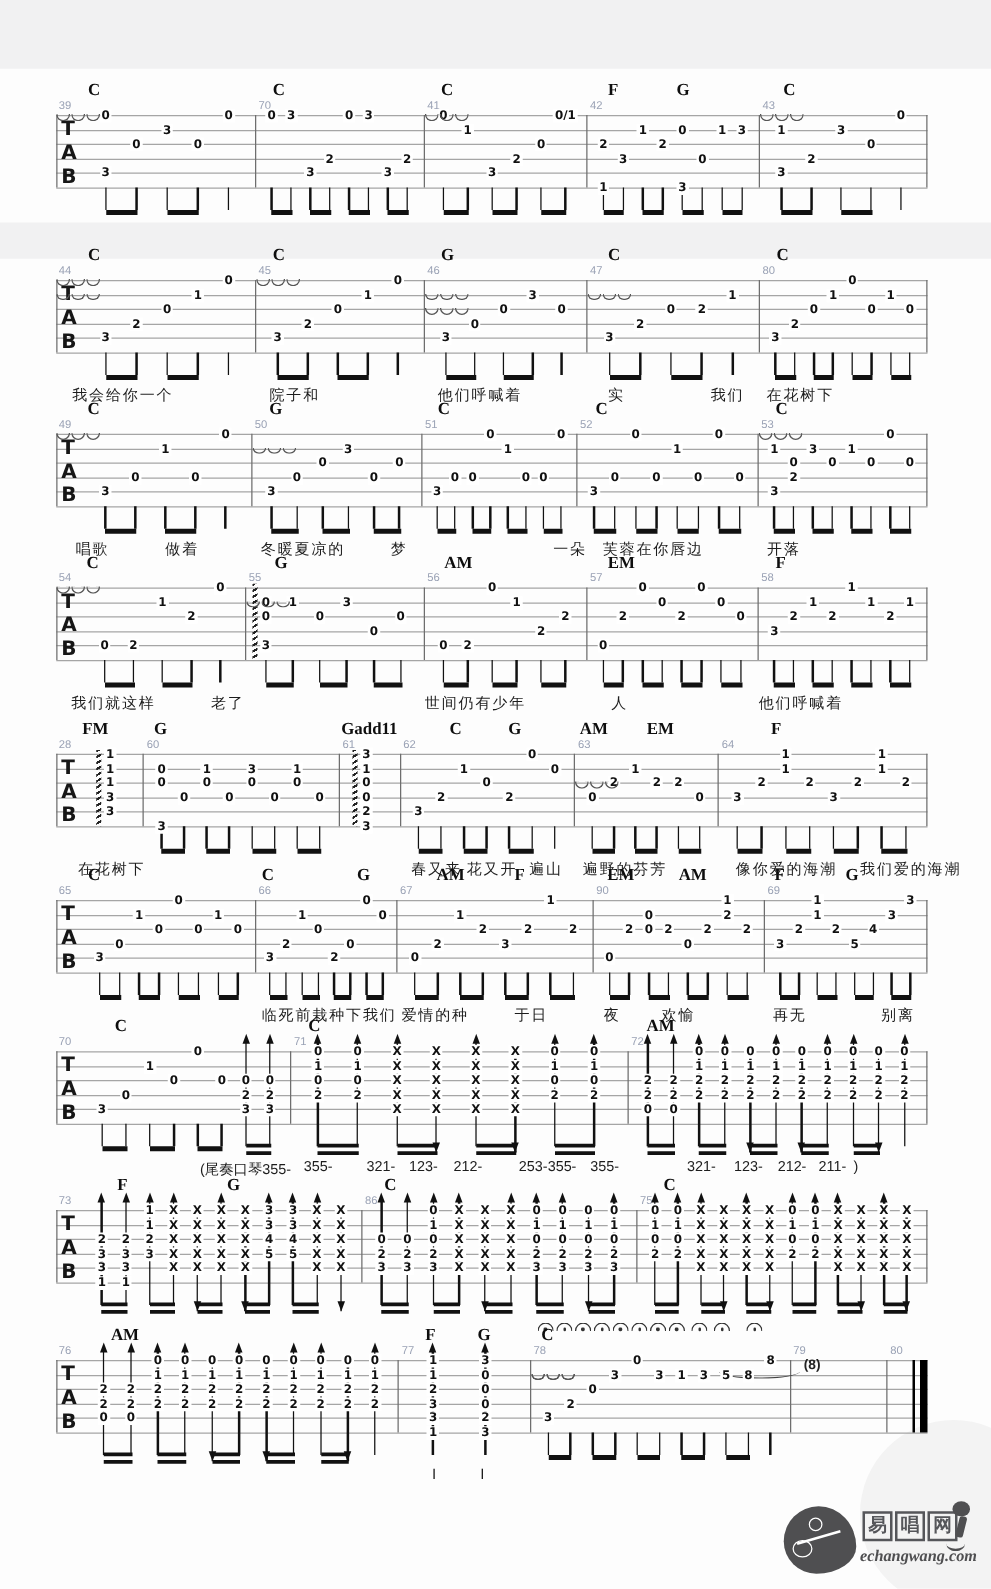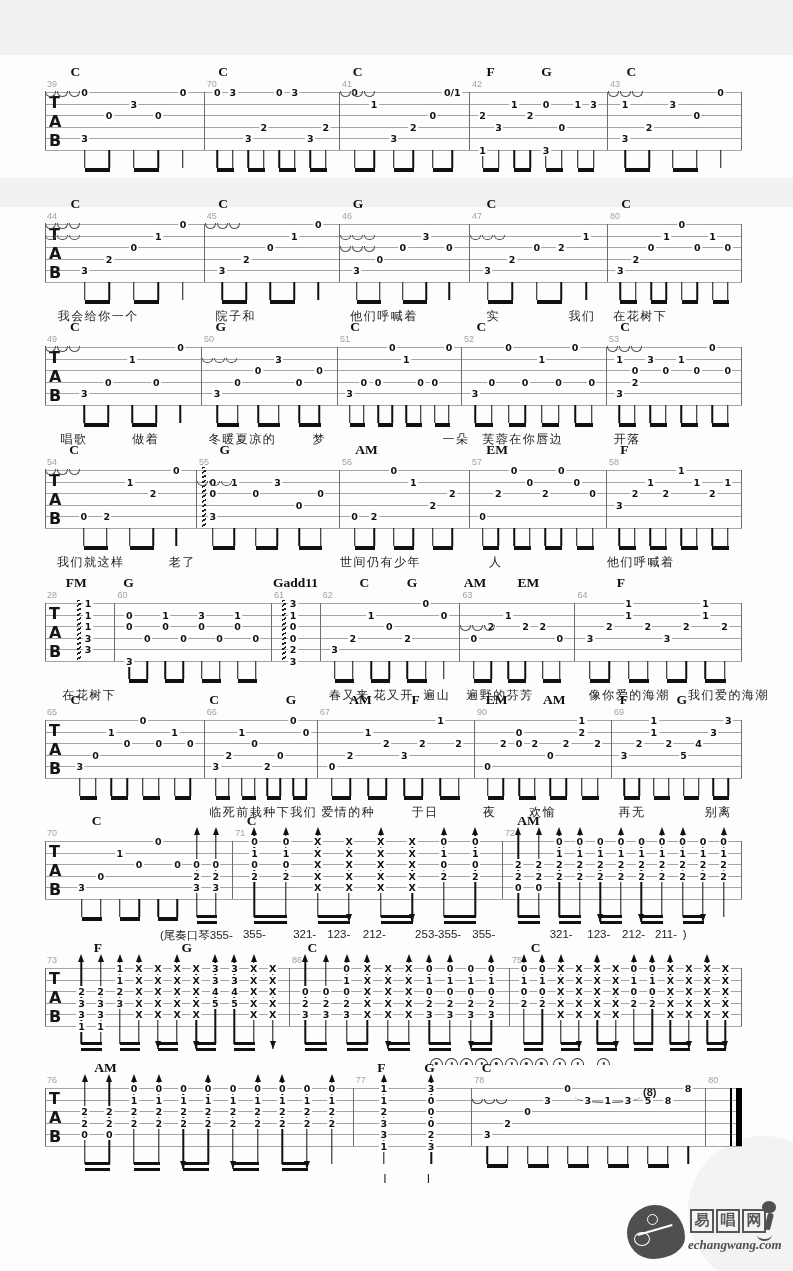--- a/index.html
+++ b/index.html
@@ -1558,20 +1558,23 @@
               <div class="tiearc"></div>
             </div>
             <div class="stem" style="left: calc(92.54% + 0.3px);"></div>
             <div class="note" style="left: calc(92.54% + 0.3px); top: -5px;">8</div>
             <div class="beam" style="left: calc(4.82% + 3.8px); width: calc(8.77% + 0.6px);"></div>
             <div class="beam" style="left: calc(22.37% + 3.1px); width: calc(8.77% + 0.6px);"></div>
             <div class="beam" style="left: calc(39.91% + 2.4px); width: calc(8.77% + 0.6px);"></div>
             <div class="beam" style="left: calc(57.46% + 1.7px); width: calc(8.77% + 0.6px);"></div>
             <div class="beam" style="left: calc(75% + 1px); width: calc(8.77% + 0.6px);"></div>
           </div>
+          <div class="measure" style="flex-grow: 77;">
+            <div class="mnum">79</div>
+          </div>
           <div class="measure fin" style="flex-grow: 32;">
             <div class="finalbar"></div>
             <div class="mnum">80</div>
           </div>
         </div>
         <div class="ann" style="left: 85.8%; top: -2px;">(8)</div>
         <div class="arcline" style="left: 76%; width: 65px;"></div>
       </div>
     </div>
 

